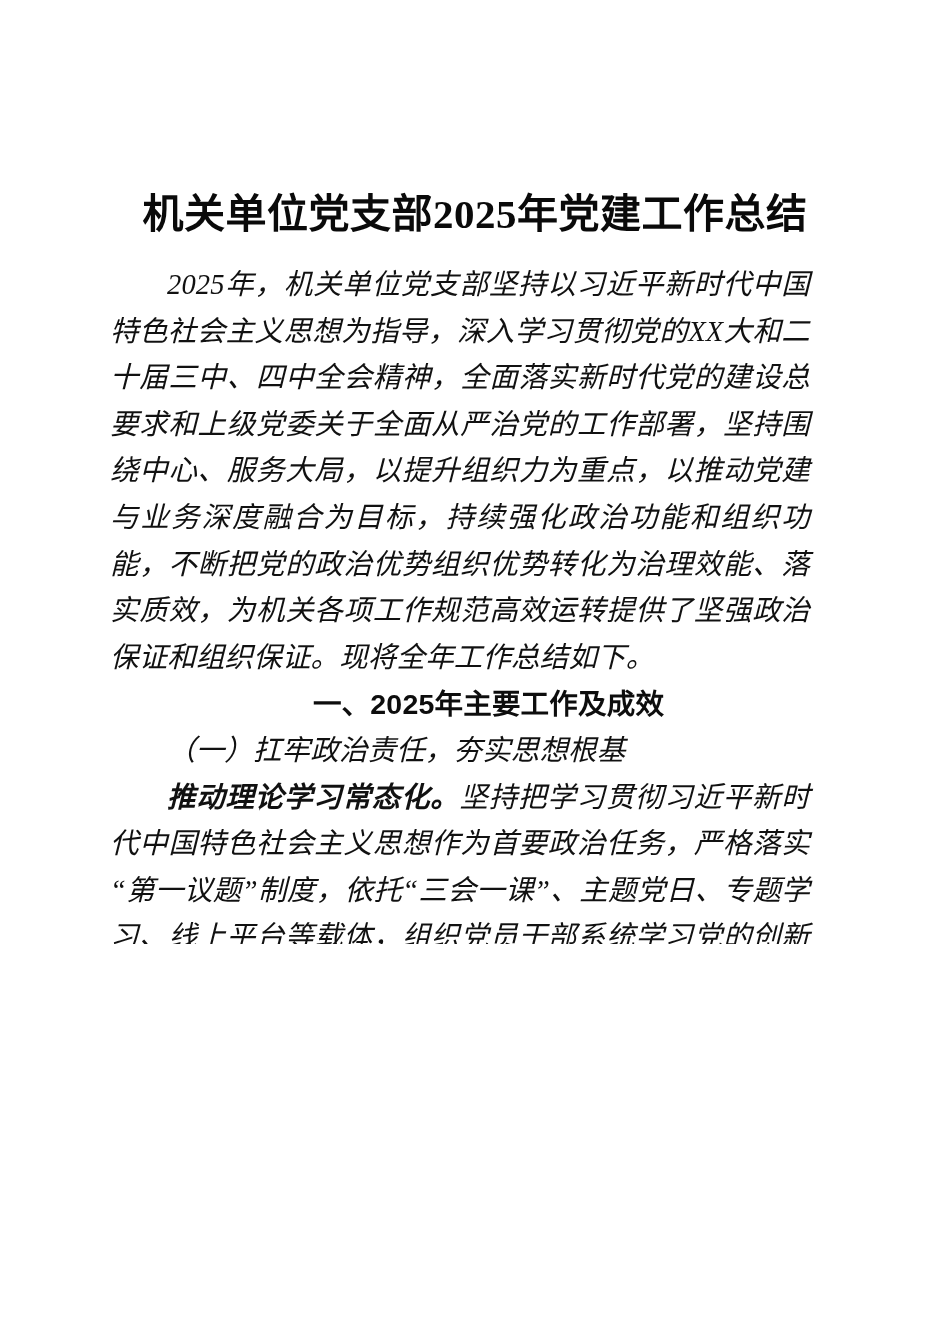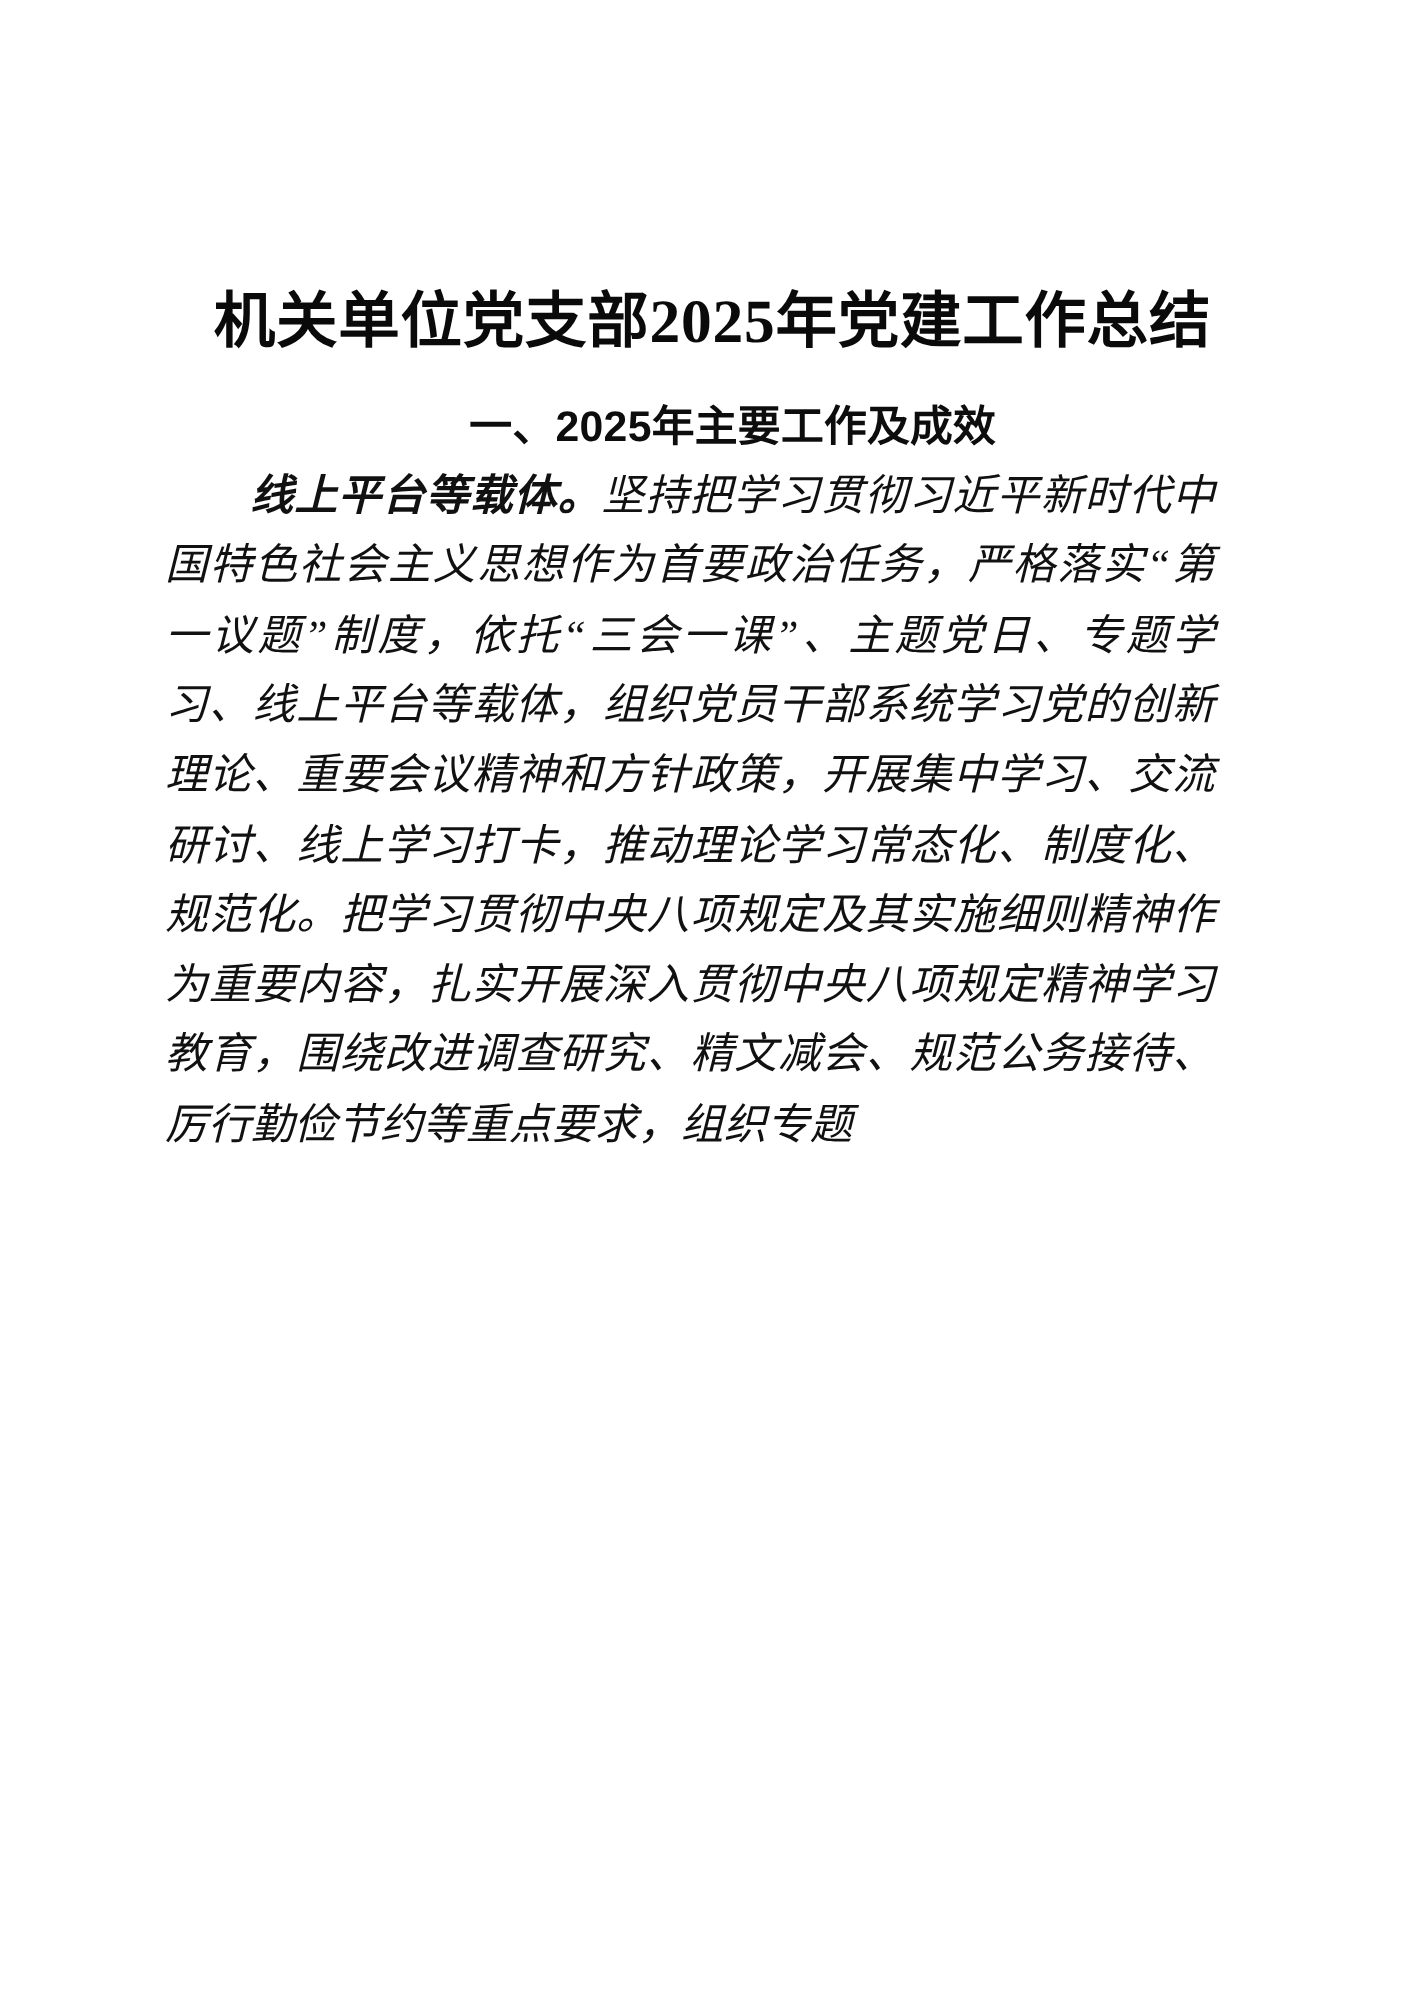--- a/index.html
+++ b/index.html
@@ -108,23 +108,25 @@
 </style>
 </head>
 <body>
 
 <div class="page">
 
   <h1 class="doc-title">机关单位党支部2025年党建工作总结</h1>
 
   <div class="body-block">
 
+    <p class="para kai"><span>2025年，机关单位党支部坚持以习近平新时代中国特色社会主义思想为指导，深入学习贯彻党的XX大和二十届三中、四中全会精神，全面落实新时代党的建设总要求和上级党委关于全面从严治党的工作部署，坚持围绕中心、服务大局，以提升组织力为重点，以推动党建与业务深度融合为目标，持续强化政治功能和组织功能，不断把党的政治优势组织优势转化为治理效能、落实质效，为机关各项工作规范高效运转提供了坚强政治保证和组织保证。现将全年工作总结如下。</span></p>
 
     <p class="heading-1"><span>一、2025年主要工作及成效</span></p>
 
+    <p class="heading-2"><span>（一）扛牢政治责任，夯实思想根基</span></p>
 
-    <p class="para kai"><span class="kai-bold">线上平台等载体。</span><span class="kai">坚持把学习贯彻习近平新时代中国特色社会主义思想作为首要政治任务，严格落实“第一议题”制度，依托“三会一课”、主题党日、专题学习、线上平台等载体，组织党员干部系统学习党的创新理论、重要会议精神和方针政策，开展集中学习、交流研讨、线上学习打卡，推动理论学习常态化、制度化、规范化。把学习贯彻中央八项规定及其实施细则精神作为重要内容，扎实开展深入贯彻中央八项规定精神学习教育，围绕改进调查研究、精文减会、规范公务接待、厉行勤俭节约等重点要求，组织专题</span></p>
+    <p class="para kai"><span class="kai-bold">推动理论学习常态化。</span><span class="kai">坚持把学习贯彻习近平新时代中国特色社会主义思想作为首要政治任务，严格落实“第一议题”制度，依托“三会一课”、主题党日、专题学习、线上平台等载体，组织党员干部系统学习党的创新理论、重要会议精神和方针政策，开展集中学习、交流研讨、线上学习打卡，推动理论学习常态化、制度化、规范化。把学习贯彻中央八项规定及其实施细则精神作为重要内容，扎实开展深入贯彻中央八项规定精神学习教育，围绕改进调查研究、精文减会、规范公务接待、厉行勤俭节约等重点要求，组织专题</span></p>
 
   </div>
 
   <div class="page-number">1</div>
 
 </div>
 
 </body></html>

